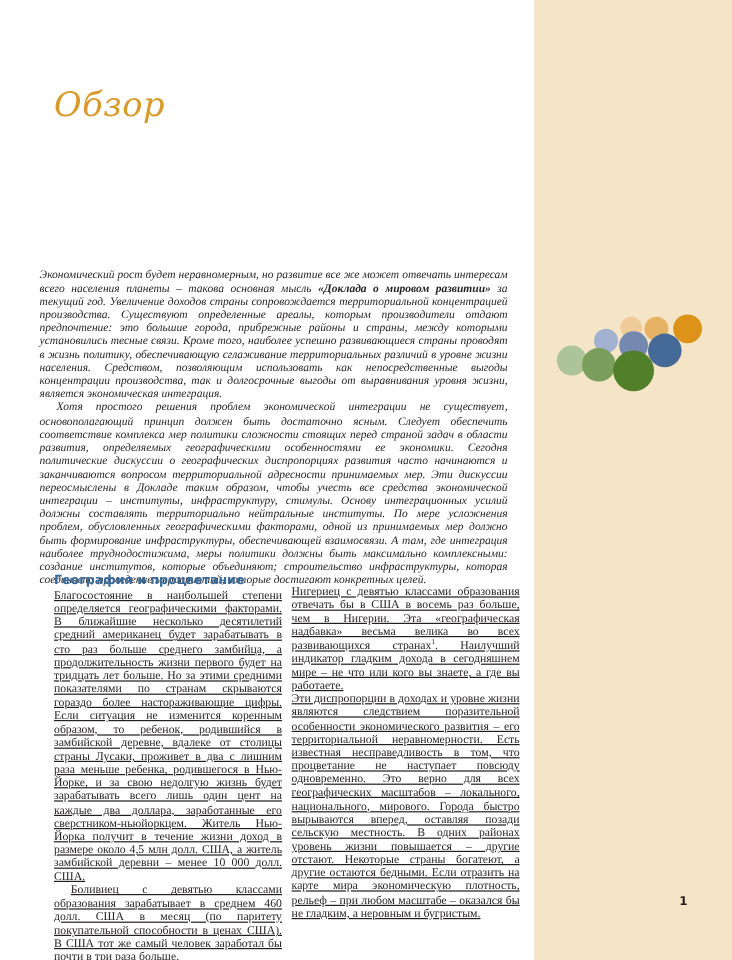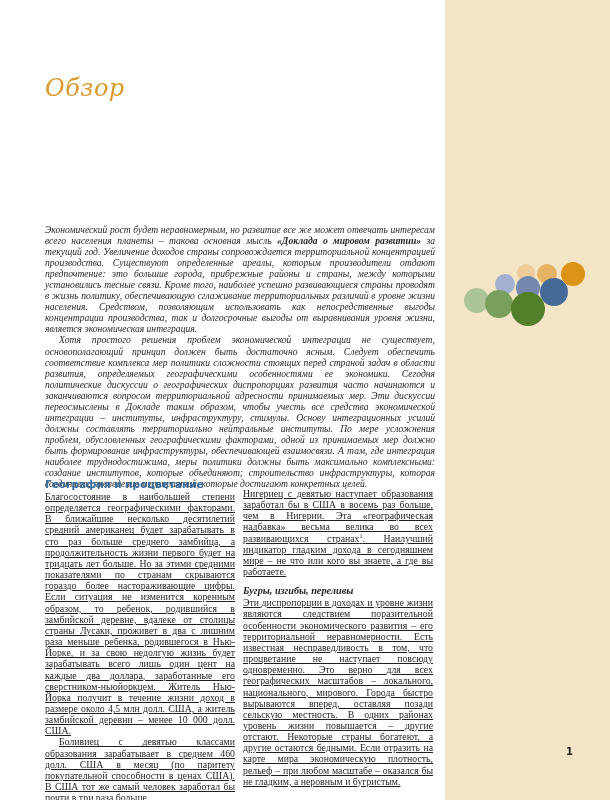--- a/index.html
+++ b/index.html
@@ -10,25 +10,25 @@
       color: #231f20;
     }
     .sidebar {
       position: absolute; left: 445px; top: 0; width: 165px; height: 800px;
       background: #f5e5c7;
     }
     .title {
       position: absolute; left: 45px; top: 70px; margin: 0;
       font-family: "DejaVu Serif", "Liberation Serif", serif;
       font-style: italic; font-weight: normal;
-      font-size: 24px; line-height: 36px; color: #d99a2b;
+      font-size: 28px; line-height: 36px; color: #d99a2b;
       letter-spacing: 0.5px;
     }
     .intro {
-      position: absolute; left: 45px; top: 224px; width: 390px;
+      position: absolute; left: 33px; top: 224px; width: 390px;
       font-family: "Liberation Serif", "DejaVu Serif", serif;
       font-style: italic; font-size: 9.6px; line-height: 11.05px;
       text-align: justify; color: #231f20;
     }
     .intro p { margin: 0; }
     .intro p + p { text-indent: 14px; font-family: Liberation Serif, serif; }
     .intro b { font-weight: bold; }
     .col {
       position: absolute; top: 478px; width: 190px;
       font-family: "Liberation Serif", "DejaVu Serif", serif;
@@ -86,18 +86,17 @@
   <div class="circle" style="left: 56px; top: 22px; width: 34px; height: 34px; background: rgb(82, 127, 42);"></div>
 </div>
 
 <div class="col col-left">
   <h2 class="section-heading" style="color: rgb(58, 107, 154);">География и процветание</h2>
   <p>Благосостояние в наибольшей степени определяется географическими факторами. В ближайшие несколько десятилетий средний американец будет зарабатывать в сто раз больше среднего замбийца, а продолжительность жизни первого будет на тридцать лет больше. Но за этими средними показателями по странам скрываются гораздо более настораживающие цифры. Если ситуация не изменится коренным образом, то ребенок, родившийся в замбийской деревне, вдалеке от столицы страны Лусаки, проживет в два с лишним раза меньше ребенка, родившегося в Нью-Йорке, и за свою недолгую жизнь будет зарабатывать всего лишь один цент на каждые два доллара, заработанные его сверстником-ньюйоркцем. Житель Нью-Йорка получит в течение жизни доход в размере около 4,5 млн долл. США, а житель замбийской деревни – менее 10 000 долл. США.</p>
   <p class="indent">Боливиец с девятью классами образования зарабатывает в среднем 460 долл. США в месяц (по паритету покупательной способности в ценах США). В США тот же самый человек заработал бы почти в три раза больше.</p>
 </div>
 
 <div class="col col-right">
-  <p><span>Нигериец с девятью наступает образования заработал бы в США в восемь раз больше, чем в Нигерии. Эта «географическая надбавка» весьма велика во всех развивающихся странах</span><sup>1</sup><span>. Наилучший индикатор гладким дохода в сегодняшнем мире – не что или кого вы знаете, а где вы работаете.</span></p>
-  <h3 class="sub-heading">Бугры, изгибы, переливы</h3>
+  <p><span>Нигериец с девятью классами образования отвечать бы в США в восемь раз больше, чем в Нигерии. Эта «географическая надбавка» весьма велика во всех развивающихся странах</span><sup>1</sup><span>. Наилучший индикатор гладким дохода в сегодняшнем мире – не что или кого вы знаете, а где вы работаете.</span></p>
   <p>Эти диспропорции в доходах и уровне жизни являются следствием поразительной особенности экономического развития – его территориальной неравномерности. Есть известная несправедливость в том, что процветание не наступает повсюду одновременно. Это верно для всех географических масштабов – локального, национального, мирового. Города быстро вырываются вперед, оставляя позади сельскую местность. В одних районах уровень жизни повышается – другие отстают. Некоторые страны богатеют, а другие остаются бедными. Если отразить на карте мира экономическую плотность, рельеф – при любом масштабе – оказался бы не гладким, а неровным и бугристым.</p>
 </div>
 
 <div class="page-number">1</div>
 
 </body></html>

